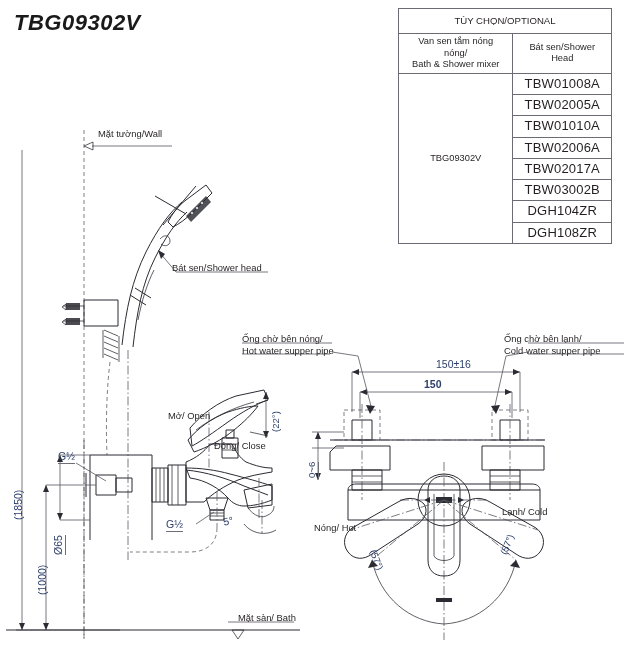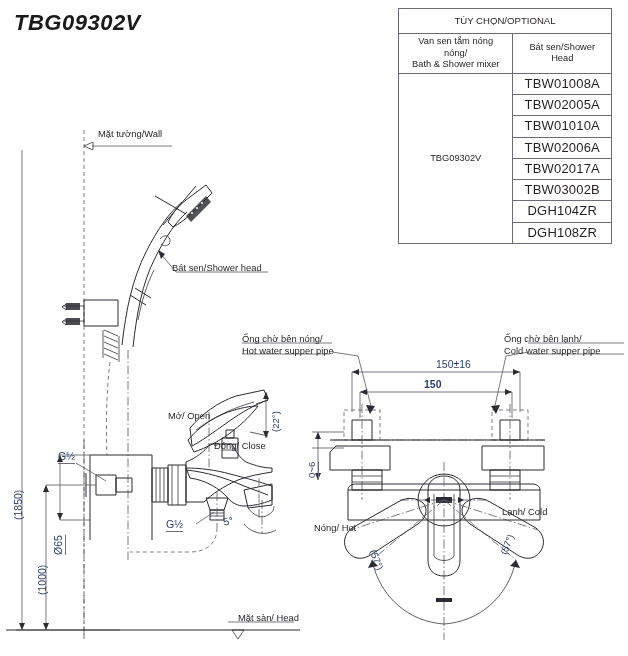--- a/index.html
+++ b/index.html
@@ -303,21 +303,21 @@
 <div class="abs lbl" style="left:168px;top:390px;margin-top:20px;">
   <span>Mở/</span> <span class="it">Open</span>
 </div>
 <div class="abs lbl" style="left:214px;top:440px;">
   <span>Đóng/</span> <span class="it">Close</span>
 </div>
 <div class="abs dimS rot90" style="left:270px;top:432px;">(22°)</div>
 <div class="abs dim" style="left:222px;top:516px;transform:rotate(-12deg);transform-origin:left top;">5°</div>
 
 <div class="abs lbl" style="left:238px;top:612px;">
-  <span>Mặt sàn/</span> <span class="it">Head</span>
+  <span>Mặt sàn/</span> <span class="it">Bath</span>
 </div>
 
 <div class="abs lbl" style="left:242px;top:333px;">
   <div>Ống chờ bên nóng/</div>
   <div class="it">Hot water supper pipe</div>
 </div>
 <div class="abs lbl" style="left:504px;top:333px;">
   <div>Ống chờ bên lạnh/</div>
   <div class="it">Cold water supper pipe</div>
 </div>

